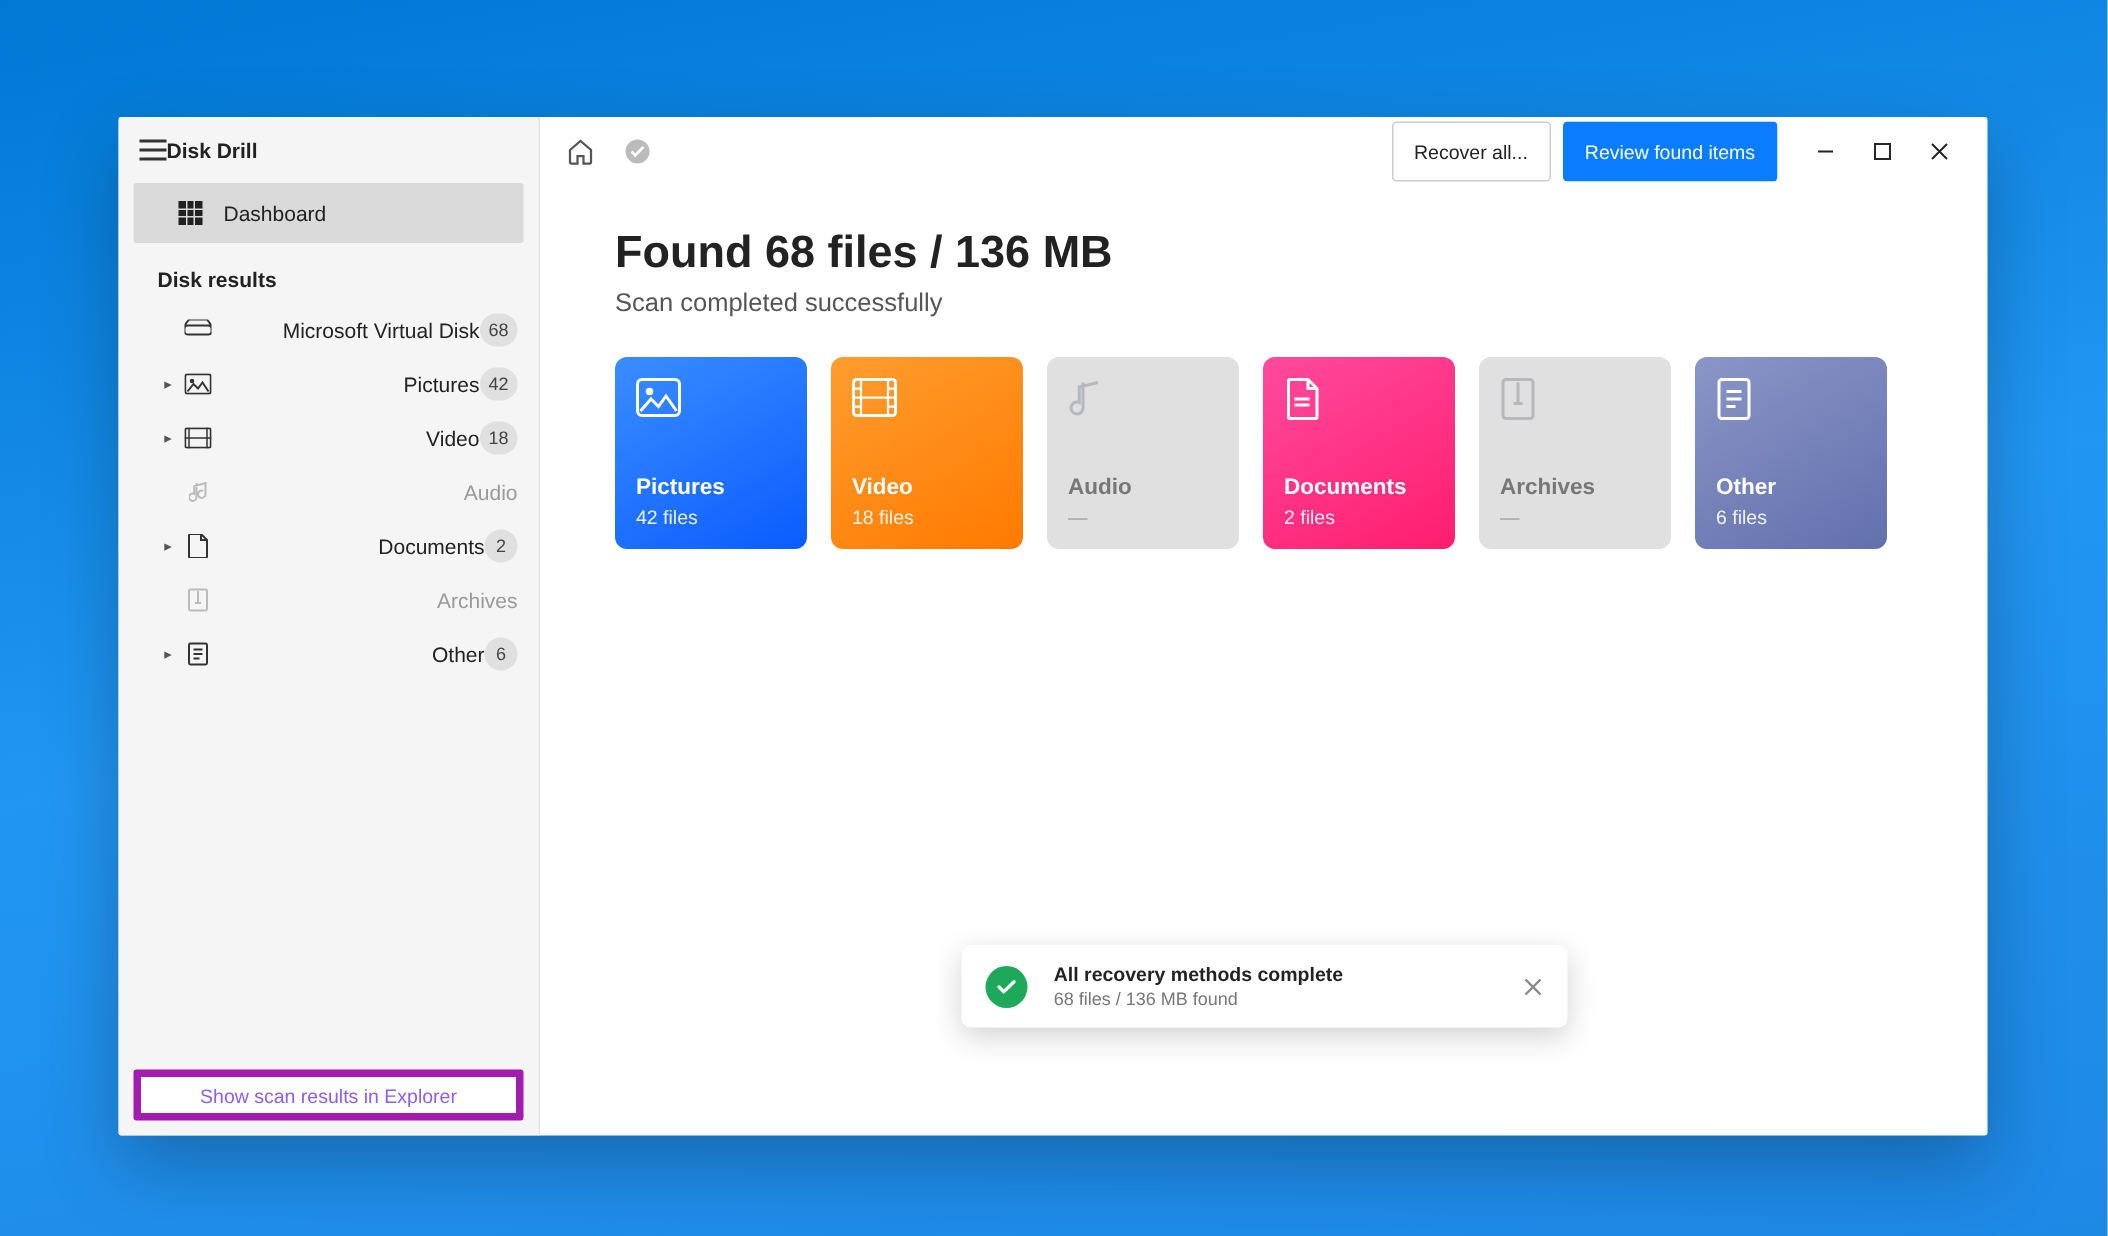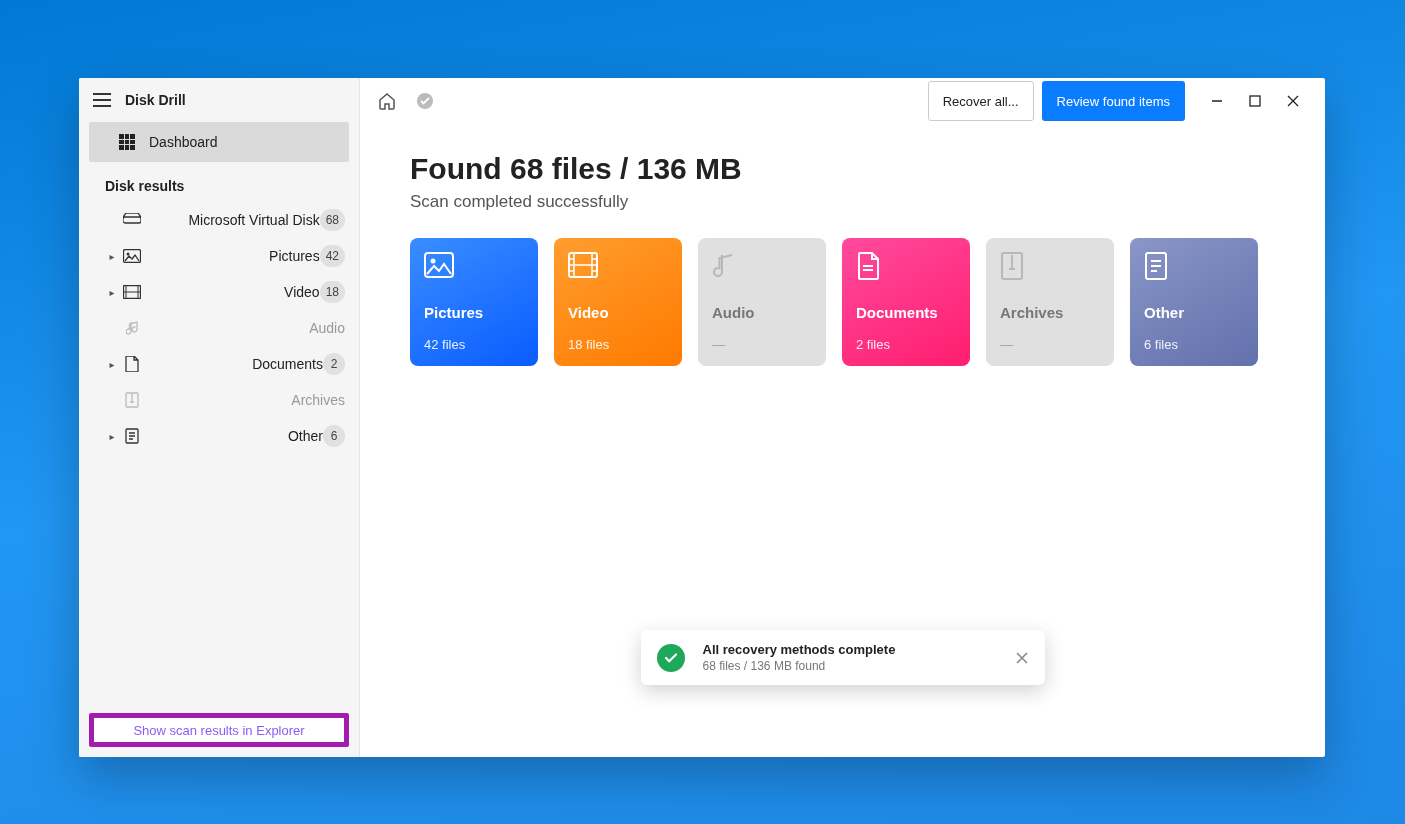--- a/index.html
+++ b/index.html
@@ -27,21 +27,20 @@
     background:#f5f5f5;
     border-right:1px solid #e5e5e5;
     display:flex;
     flex-direction:column;
   }
   .sidebar-header {
     display:flex;
     align-items:center;
     height:44px;
     padding-left:14px;
-    gap:14px;
   }
   .hamburger-icon { width:18px; height:14px; display:flex; flex-direction:column; justify-content:space-between; }
   .hamburger-icon span { display:block; height:2px; background:#333; }
   .app-title { font-size:14px; font-weight:600; color:#222; }
   .dashboard-item {
     display:flex; align-items:center; gap:14px;
     height:40px; margin:0 10px;
     padding-left:30px;
     background:#dadada;
     border-radius:2px;
@@ -92,21 +91,21 @@
   .heading { font-size:30px; font-weight:700; color:#222; margin:18px 0 6px 0; }
   .subheading { font-size:17px; color:#555; margin:0 0 26px 0; }
   .cards { display:flex; gap:16px; }
   .card {
     width:128px; height:128px; border-radius:8px;
     padding:14px; display:flex; flex-direction:column;
     color:#fff;
   }
   .card .card-top { flex:1; }
   .card .card-title { font-size:15px; font-weight:600; }
-  .card .card-sub { font-size:13px; opacity:.9; margin-top:16px; }
+  .card .card-sub { font-size:13px; opacity:.9; margin-top:4px; }
   .card.empty { background:#e0e0e0; color:#9aa0a6; }
   .card.empty .card-title { color:#777; font-weight:600; }
   .card.empty .card-sub { color:#999; }
   .card-pictures { background:linear-gradient(150deg,#3a8dff 0%, #0a5cff 100%); }
   .card-video { background:linear-gradient(150deg,#ff9d2e 0%, #ff7a00 100%); }
   .card-documents { background:linear-gradient(150deg,#ff4a9d 0%, #ff1d6e 100%); }
   .card-other { background:linear-gradient(150deg,#8a96c7 0%, #6270ad 100%); }
   .toast {
     position:absolute; bottom:72px; left:50%; transform:translateX(-50%);
     width:404px; background:#fff; border-radius:6px;

